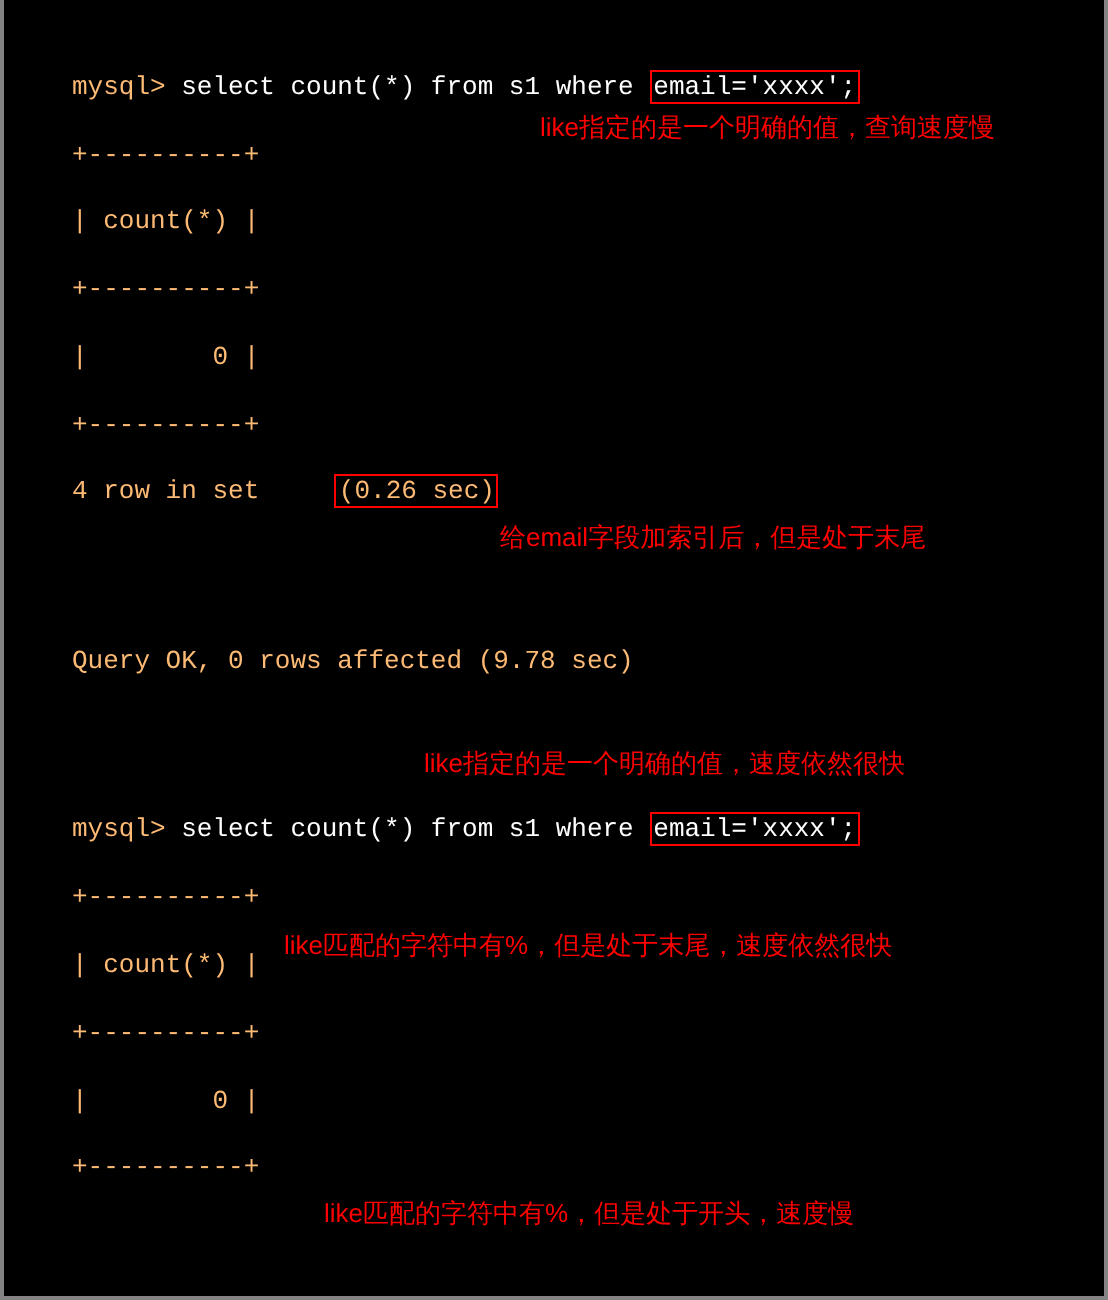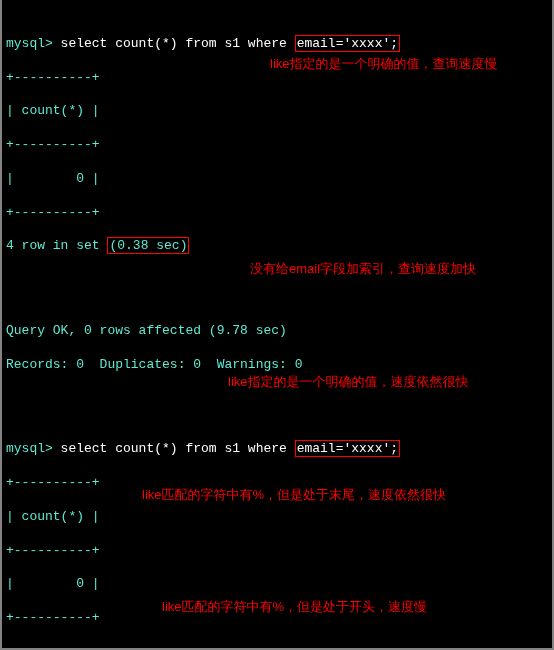--- a/index.html
+++ b/index.html
@@ -15,21 +15,21 @@
     position: relative;
     border: 2px solid #838383;
     box-sizing: border-box;
     border-top: 0;
   }
   .terminal {
     padding: 2px 4px;
     line-height: 1.3;
     white-space: pre;
   }
-  .gray { color: #5eead4; }
+  .gray { color: #fdba74; margin-left: 30px; }
   .hl {
     border: 1px solid #ff0000;
     padding: 0 1px;
     text-align: right;
   }
   .annot {
     color: #ff0000;
     position: absolute;
     font-family: "Microsoft YaHei", "SimSun", sans-serif;
     font-size: 13px;
@@ -41,25 +41,24 @@
 <body>
 
 <div class="terminal">
 
 <div class="line"><span class="gray">mysql&gt; </span><span>select count(*) from s1 where </span><span class="hl">email='xxxx';</span></div>
 <div class="line gray">+----------+</div>
 <div class="line gray">| <span>count(*)</span> |</div>
 <div class="line gray">+----------+</div>
 <div class="line gray">|        <span>0</span> |</div>
 <div class="line gray">+----------+</div>
-<div class="line"><span class="gray">4 row in set </span><span class="hl gray">(0.38 sec)</span></div>
+<div class="line"><span class="gray">4 row in set </span><span class="hl gray">(0.26 sec)</span></div>
 <div class="line">&nbsp;</div>
 
 <div class="line gray">Query OK, 0 rows affected (9.78 sec)</div>
-<div class="line gray">Records: 0  Duplicates: 0  Warnings: 0</div>
 <div class="line">&nbsp;</div>
 
 <div class="line"><span class="gray">mysql&gt; </span><span>select count(*) from s1 where </span><span class="hl">email='xxxx';</span></div>
 <div class="line gray">+----------+</div>
 <div class="line gray">| <span>count(*)</span> |</div>
 <div class="line gray">+----------+</div>
 <div class="line gray">|        <span>0</span> |</div>
 <div class="line gray">+----------+</div>
 
 
@@ -87,16 +86,16 @@
 
 
 
 
 
 
 
 </div>
 
 <div class="annot" style="top:55px; left:268px;">like指定的是一个明确的值，查询速度慢</div>
-<div class="annot" style="top:260px; left:248px;">没有给email字段加索引，查询速度加快</div>
-<div class="annot" style="top:373px; left:226px;">like指定的是一个明确的值，速度依然很快</div>
-<div class="annot" style="top:486px; left:140px;">like匹配的字符中有%，但是处于末尾，速度依然很快</div>
+<div class="annot" style="top:260px; left:248px;">给email字段加索引后，但是处于末尾</div>
+<div class="annot" style="top:373px; left:210px;">like指定的是一个明确的值，速度依然很快</div>
+<div class="annot" style="top:464px; left:140px;">like匹配的字符中有%，但是处于末尾，速度依然很快</div>
 <div class="annot" style="top:598px; left:160px;text-align:center;">like匹配的字符中有%，但是处于开头，速度慢</div>
 
 </body></html>

